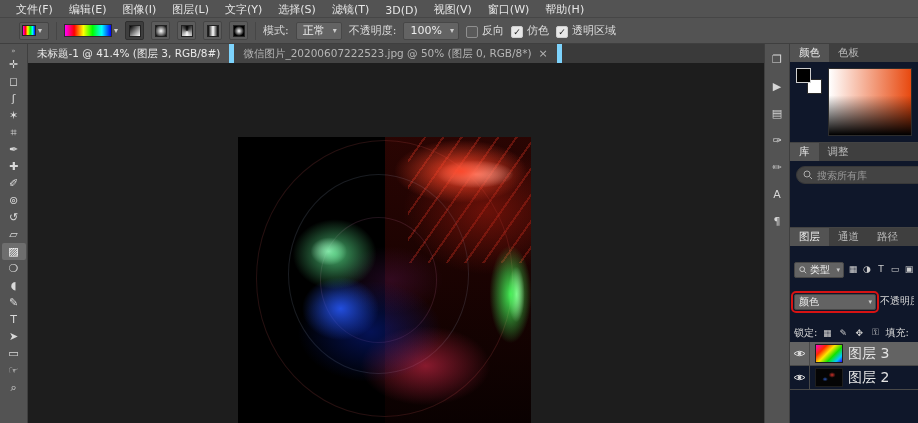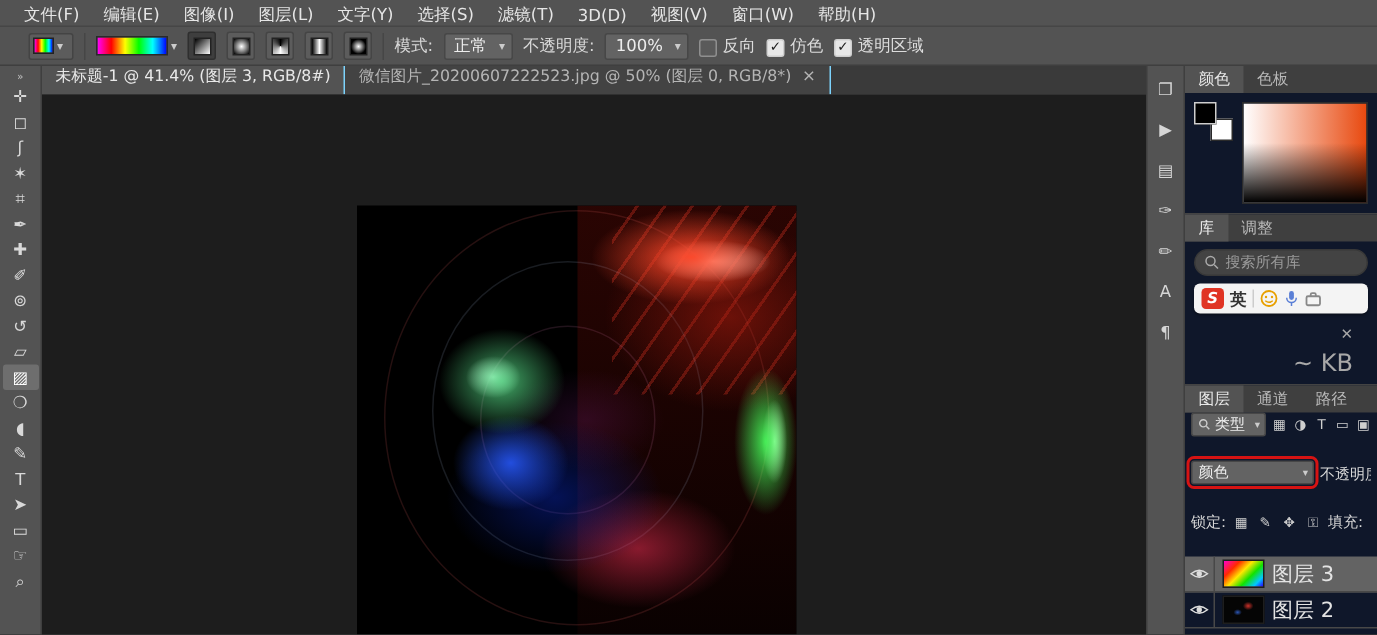--- a/index.html
+++ b/index.html
@@ -41,21 +41,21 @@
 
   
   .toolbar{width:28px;background:#535353;border-right:1px solid #3f3f3f;display:flex;flex-direction:column;align-items:center;padding-top:2px;flex:0 0 auto}
   .tb-collapse{height:10px;font-size:7px;color:#bbb;line-height:10px}
   .tool{width:24px;height:17px;display:flex;align-items:center;justify-content:center;font-size:11px;color:#d9d9d9;border-radius:2px;cursor:default}
   .tool.active{background:#6e6e6e;color:#fff}
 
   
   .center{flex:1;display:flex;flex-direction:column;min-width:0}
   .tabbar{height:19px;background:#3a3a3a;display:flex;align-items:flex-end;flex:0 0 auto;overflow:hidden}
-  .tab{height:19px;display:flex;align-items:flex-start;padding:0 9px;font-size:10.5px;white-space:nowrap;border-right:1px solid #7dd3fc;gap:7px}
+  .tab{height:19px;display:flex;align-items:center;padding:0 9px;font-size:10.5px;white-space:nowrap;border-right:5px solid #7dd3fc;gap:7px}
   .tab.active{background:#535353;color:#e9e9e9}
   .tab.inactive{background:#434343;color:#b5b5b5}
   .tab-close{color:#b5b5b5;font-size:11px;cursor:default}
   .canvas-area{flex:1;background:#1d1d1d;position:relative;overflow:hidden}
 
   
   .artwork{position:absolute;left:210px;top:74px;width:293px;height:286px;background:#000;overflow:hidden}
   .art-tint{position:absolute;left:50%;right:0;top:0;bottom:0;background:linear-gradient(180deg,rgba(130,15,8,.32),rgba(70,8,6,.14))}
   .art-stripes{position:absolute;right:0;top:0;width:42%;height:44%;opacity:.55;background:repeating-linear-gradient(125deg,transparent 0 13px,rgba(255,60,40,.5) 13px 15px)}
   .ring{position:absolute;border-radius:50%}
@@ -87,36 +87,36 @@
   .psec{border-bottom:1px solid #434343}
 
   
   .color-body{height:80px;display:flex;padding:6px;gap:6px}
   .fgbg{position:relative;width:26px;height:26px;flex:0 0 auto}
   .fgbg .bgsw{position:absolute;right:0;bottom:0;width:15px;height:15px;background:#fff;border:1px solid #2a2a2a}
   .fgbg .fgsw{position:absolute;left:0;top:0;width:15px;height:15px;background:#000;border:1px solid #cfcfcf}
   .color-field{flex:1;border:1px solid #2c2c2c;background:linear-gradient(to top,#000,rgba(0,0,0,0) 60%),linear-gradient(to right,#fff,#e8490f)}
 
   
-  .lib-body{padding:5px 6px;display:flex;flex-direction:column;gap:5px}
+  .lib-body{padding:5px 6px;display:flex;flex-direction:row;gap:5px}
   .search{height:18px;background:#434343;border:1px solid #383838;border-radius:9px;display:flex;align-items:center;gap:4px;padding:0 6px}
   .search input{flex:1;background:transparent;border:none;outline:none;color:#ddd;font-size:10px;font-family:inherit;min-width:0}
   .search input::placeholder{color:#9a9a9a}
   .sort-row{font-size:10px;color:#b9b9b9;display:flex;align-items:center;gap:3px}
   .sort-row::after{content:"▾";font-size:7px;color:#999}
   .ime{height:20px;background:#f4f4f4;border-radius:4px;display:flex;align-items:center;gap:4px;padding:0 5px;box-shadow:0 1px 2px rgba(0,0,0,.4)}
   .ime-logo{width:15px;height:14px;background:#e03424;color:#fff;border-radius:3px;font-size:10px;font-weight:bold;display:flex;align-items:center;justify-content:center;font-style:italic}
   .ime-lang{color:#333;font-size:11px;font-weight:bold}
   .ime-div{width:1px;height:12px;background:#ccc}
   .sync-row{display:flex;flex-direction:column;align-items:flex-end;gap:3px;padding:4px 10px 0 0}
   .sync-x{color:#a8a8a8;font-size:10px}
   .sync-kb{color:#a8a8a8;font-size:16px}
 
   
-  .lay-row{display:flex;align-items:flex-end;gap:4px;padding:16px 4px;height:21px}
+  .lay-row{display:flex;align-items:flex-start;gap:4px;padding:16px 4px;height:21px}
   .mini-select{background:#636363;border:1px solid #474747;border-radius:2px;height:16px;display:flex;align-items:center;gap:3px;padding:0 13px 0 4px;position:relative;font-size:10px;color:#ededed;white-space:nowrap}
   .mini-select::after{content:"▾";position:absolute;right:3px;font-size:7px;color:#ccc}
   .ficon{width:14px;height:14px;display:flex;align-items:center;justify-content:center;font-size:9px;color:#cfcfcf}
   .annotated{outline:2px solid #d61313;outline-offset:1px}
   .truncate{overflow:hidden;white-space:nowrap;flex:1;font-size:10px;color:#d8d8d8}
   .licon{width:12px;height:13px;display:flex;align-items:center;justify-content:center;font-size:9px;color:#cfcfcf}
   .layer-row{display:flex;align-items:center;height:24px;border-bottom:1px solid #484848}
   .layer-row.selected{background:#636363}
   .eye-cell{width:20px;height:100%;border-right:1px solid #484848;display:flex;align-items:center;justify-content:center}
   .thumb{width:28px;height:19px;border:1px solid #1e1e1e;margin:0 5px;flex:0 0 auto}

